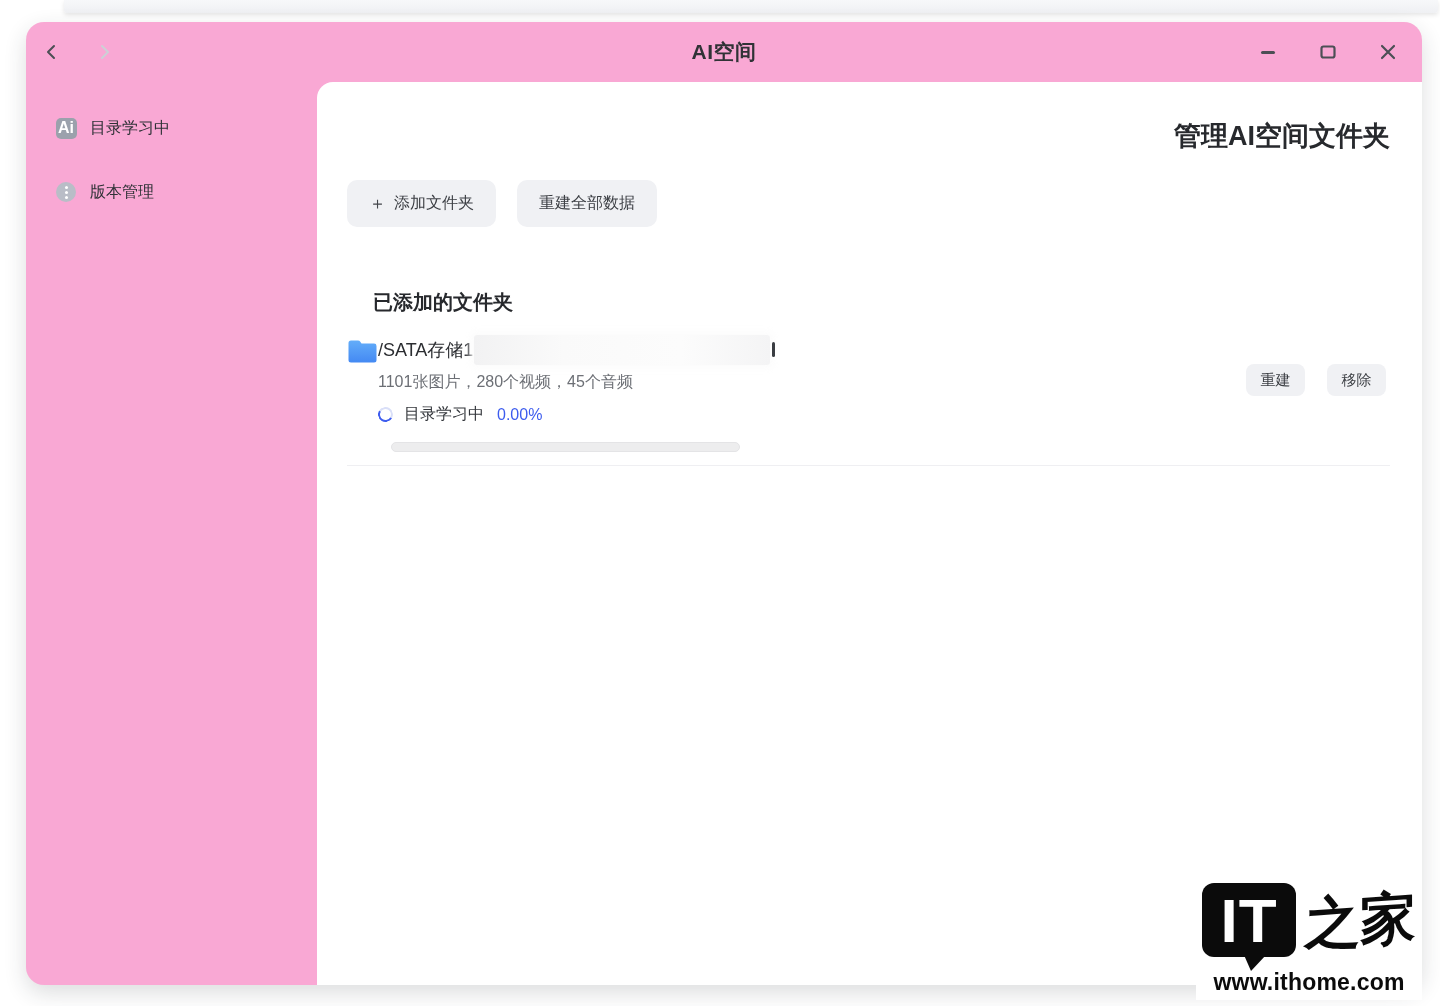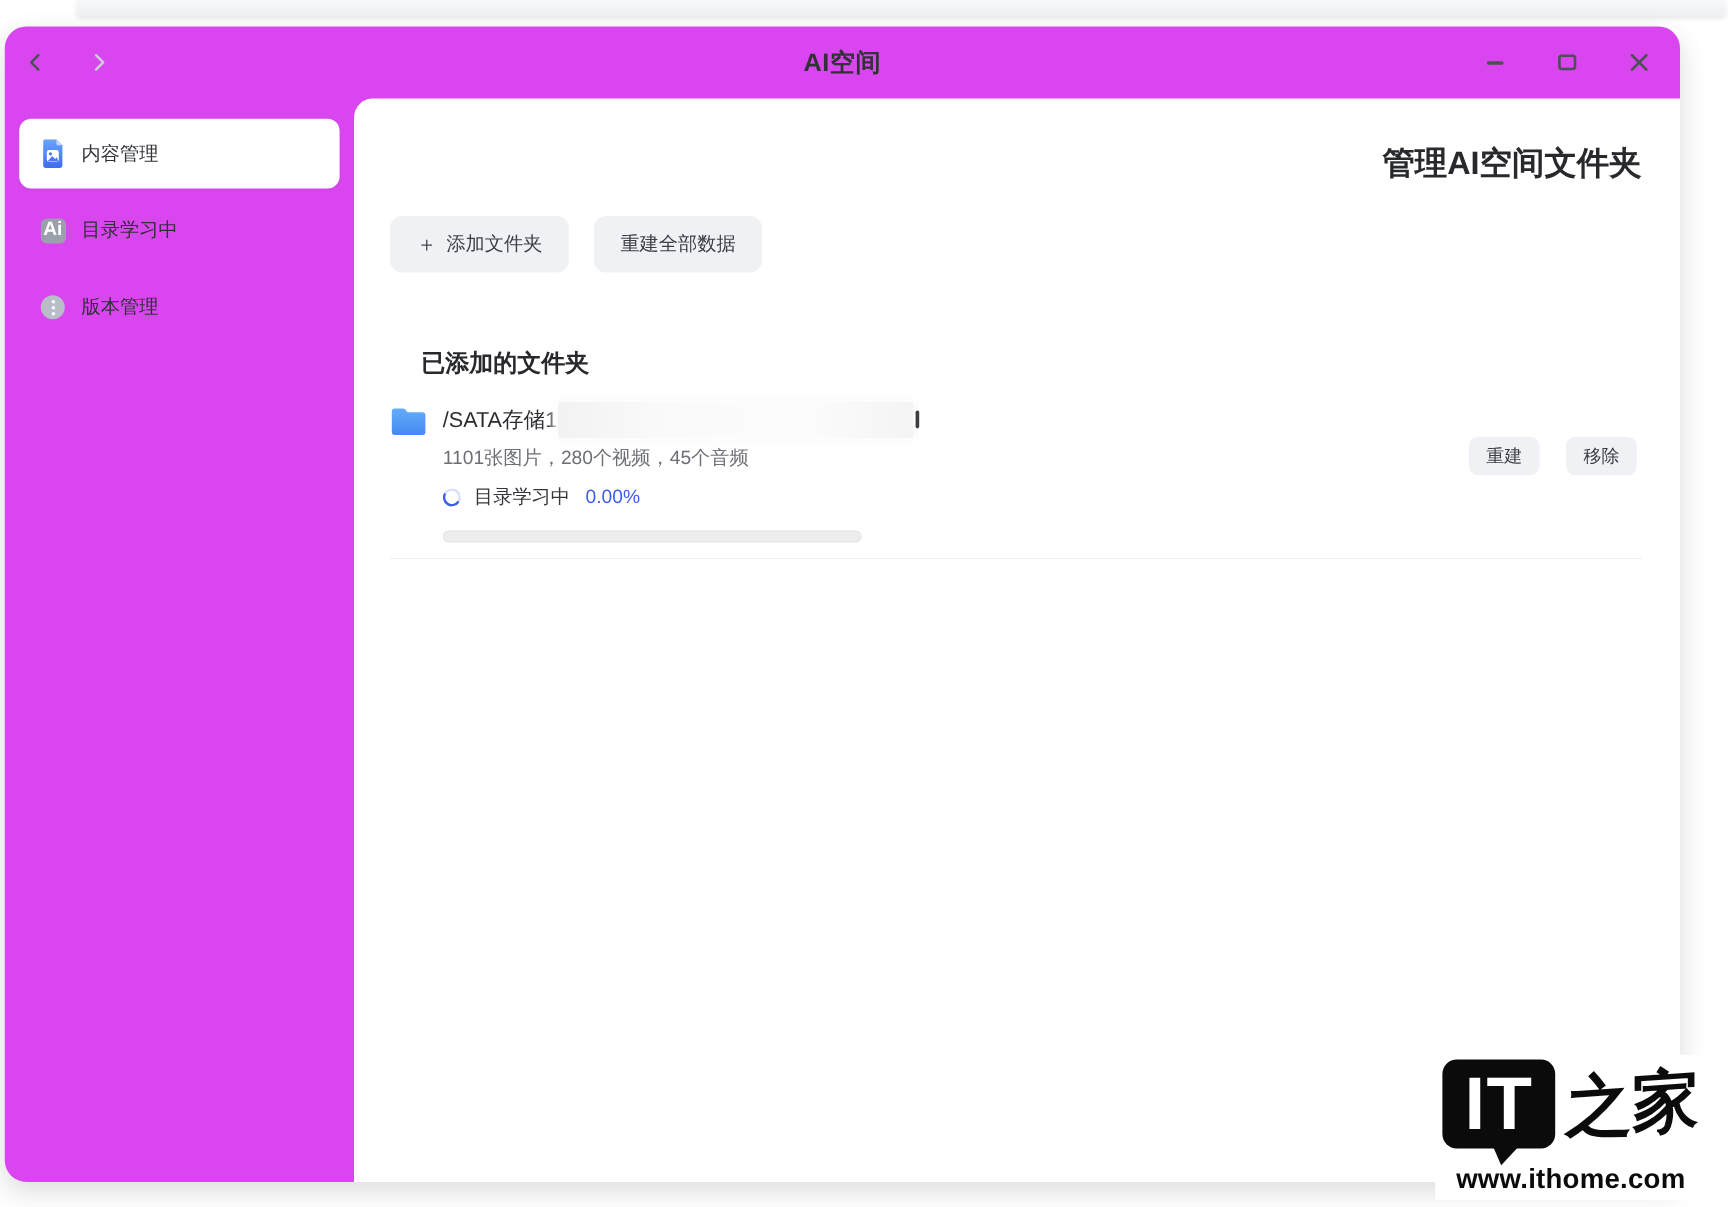--- a/index.html
+++ b/index.html
@@ -4,22 +4,22 @@
 <style>
   * { margin:0; padding:0; box-sizing:border-box; }
   html,body { width:1440px; height:1006px; background:#ffffff; overflow:hidden;
               font-family:"Liberation Sans","DejaVu Sans",sans-serif; }
 
   
   .bg-strip { position:absolute; top:0; left:64px; width:1374px; height:13px;
               background:linear-gradient(#f7f8fa,#eff0f3);
               box-shadow:0 2px 4px rgba(0,0,0,.10); border-radius:0 0 3px 3px; }
 
-  .window { position:absolute; left:4px; top:22px; width:1396px; height:963px;
-            background:#d946ef; border-radius:18px; overflow:hidden;
+  .window { position:absolute; left:26px; top:22px; width:1396px; height:963px;
+            background:#f9a8d4; border-radius:18px; overflow:hidden;
             box-shadow:0 8px 22px rgba(40,44,52,.16); }
 
   
   .titlebar { position:relative; height:60px; display:flex; align-items:center; }
   .nav-arrows { display:flex; align-items:center; gap:36px; padding-left:16px; }
   .nav-btn { width:18px; height:18px; display:flex; align-items:center; justify-content:center;
              cursor:pointer; background:none; border:none; }
   .win-title { position:absolute; left:50%; transform:translateX(-50%);
                font-size:21px; font-weight:700; color:#303236; letter-spacing:.5px; }
   .win-controls { margin-left:auto; display:flex; align-items:center; gap:40px; padding-right:24px; }
@@ -51,21 +51,21 @@
          font-family:inherit; }
   .btn .plus { font-size:17px; font-weight:400; color:#44474c; }
   .btn-sm { background:#f0f1f4; border:none; border-radius:8px; height:32px; width:59px;
             font-size:15px; color:#3b3e43; cursor:pointer; font-family:inherit; }
 
   .added-title { margin-top:62px; font-size:20px; font-weight:700; color:#27292d;margin-left:26px; }
 
   
   .folder-row { position:relative; margin-top:21px; }
   .folder-line { display:flex; align-items:flex-start; }
-  .folder-body { margin-left:13px; }
+  .folder-body { }
   .path-line { display:flex; align-items:center; height:26px; }
   .path-text { font-size:18px; color:#2b2d31; }
   .blur-box { position:relative; width:296px; height:30px; margin-left:1px;
               background:linear-gradient(90deg, #f2f2f3, #fafafa 30%, #fcfcfc 70%, #f4f4f5);
               border-radius:3px; box-shadow:0 0 7px 4px rgba(252,252,252,.95); }
   .blur-box::after { content:""; position:absolute; right:-5px; top:7px; width:3px; height:15px;
                      background:#3a3d42; border-radius:2px; }
   .folder-meta { margin-top:9px; font-size:16px; color:#6c6f75; }
   .status-line { margin-top:11px; display:flex; align-items:center; gap:11px; }
   .spinner { width:15px; height:15px; border-radius:50%;
@@ -130,38 +130,20 @@
       </button>
       <button class="ctrl" aria-label="close">
         <svg width="18" height="18" viewBox="0 0 18 18">
             <path d="M3 3 L15 15 M15 3 L3 15" stroke="#4c4f55" stroke-width="2.2" stroke-linecap="round"></path>
           </svg>
       </button>
     </div>
   </div>
 
   <div class="sidebar">
-    <div class="side-item active">
-      <span class="side-icon">
-        <svg width="20" height="24" viewBox="0 0 20 24">
-          <defs>
-              <linearGradient id="g1" x1="0" y1="0" x2="0" y2="1">
-            <stop offset="0" stop-color="#6ba4f9"></stop>
-                <stop offset="1" stop-color="#3e6bf2"></stop>
-          </linearGradient>
-            </defs>
-          <path d="M2 2 Q2 0 4 0 L13 0 L18 5 L18 22 Q18 24 16 24 L4 24 Q2 24 2 22 Z" fill="url(#g1)"></path>
-          <path d="M13 0 L18 5 L14 5 Q13 5 13 4 Z" fill="#c3d7fb"></path>
-          <rect x="5" y="9" width="10" height="10" rx="2" fill="#ffffff"></rect>
-          <circle cx="8" cy="12.2" r="1.4" fill="#4a79f4"></circle>
-          <path d="M5.5 18.5 L9.5 14 L12 16.5 L13.5 15 L14.5 18.5 Z" fill="#4a79f4"></path>
-        </svg>
-      </span>
-      <span class="side-label">内容管理</span>
-    </div>
     <div class="side-item">
       <span class="side-icon">
           <span class="icon-ai">Ai</span>
         </span>
       <span class="side-label">目录学习中</span>
     </div>
     <div class="side-item">
       <span class="side-icon">
         <span class="icon-dots">
             <i></i>

